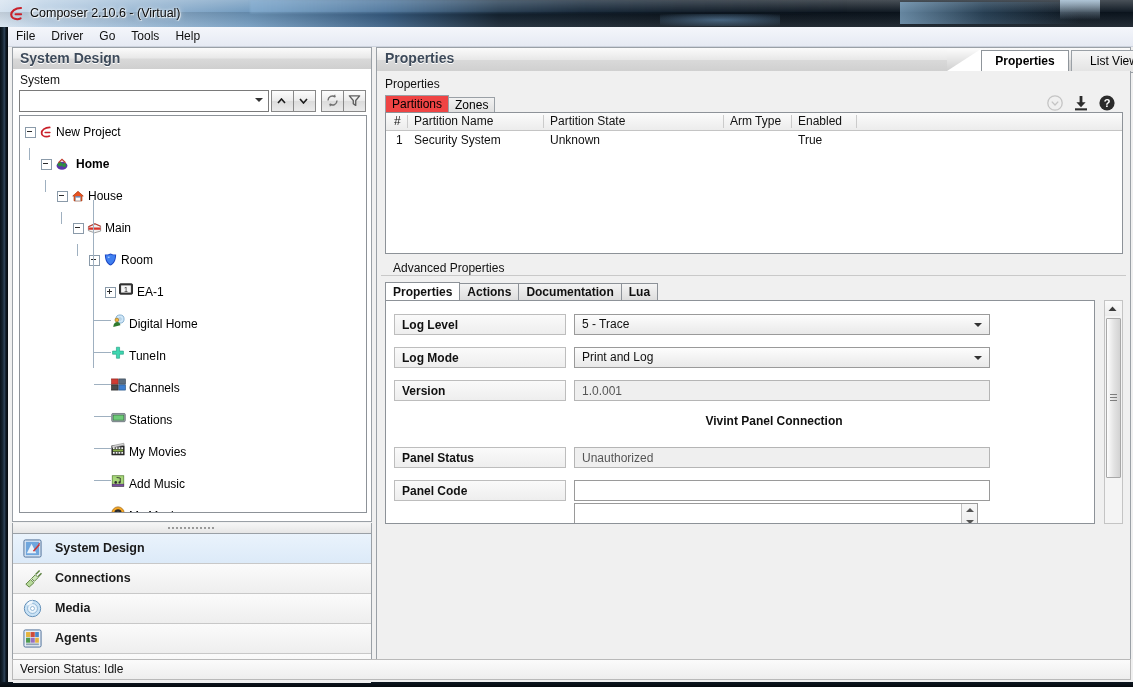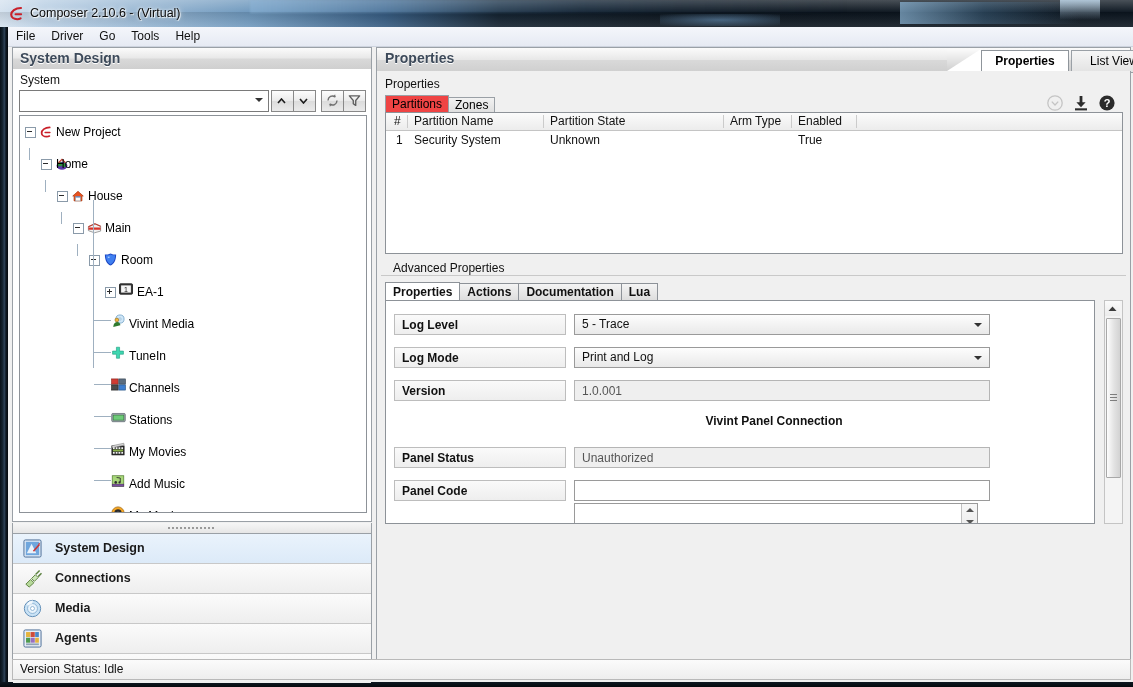--- a/index.html
+++ b/index.html
@@ -338,21 +338,21 @@
             <div class="tline-v" style="left:9px;top:-4px;height:12px;"></div>
             <div class="expander" style="left:21px;top:7px;"></div>
             <div class="ticon" style="left:35px;top:5px;">
               <svg width="14" height="14" viewBox="0 0 16 16">
                 <ellipse cx="8" cy="10" rx="6.2" ry="4.6" fill="#5b36a8"></ellipse>
                 <ellipse cx="5.6" cy="8.2" rx="2.6" ry="2.6" fill="#2d8f3f"></ellipse>
                 <ellipse cx="10.4" cy="9.2" rx="2.4" ry="2.4" fill="#2d8f3f"></ellipse>
                 <path d="M4 6.5 L8 2.6 L12 6.5" fill="none" stroke="#c0392b" stroke-width="1.4"></path>
               </svg>
             </div>
-            <div class="lbl" style="left:36px;top:4px;">Home</div>
+            <div class="lbl" style="left:56px;top:4px;font-weight:bold;">Home</div>
           </div>
 
           <div class="tnode" style="top:36px;">
             <div class="tline-v" style="left:25px;top:-4px;height:12px;"></div>
             <div class="expander" style="left:37px;top:7px;"></div>
             <div class="ticon" style="left:51px;top:5px;">
               <svg width="14" height="14" viewBox="0 0 16 16">
                 <path d="M2 8 L8 2.6 L14 8 L12.5 8 L12.5 13.6 L3.5 13.6 L3.5 8 Z" fill="#e8521f" stroke="#a83a12" stroke-width="0.8"></path>
                 <rect x="5.2" y="9" width="5.6" height="4.6" fill="#fbfbfb" stroke="#9aa0a6" stroke-width="0.7"></rect>
                 <path d="M5.2 9 L10.8 9" stroke="#5b86c4" stroke-width="1.4"></path>
@@ -404,21 +404,21 @@
           <div class="tnode" style="top:100px;">
             <div class="tline-h" style="left:74px;top:8px;width:17px;"></div>
             <div class="ticon" style="left:91px;top:2px;">
               <svg width="15" height="14" viewBox="0 0 16 15">
                 <circle cx="9.6" cy="5.4" r="4.4" fill="#cfe6f7" stroke="#6d9fc4" stroke-width="0.8"></circle>
                 <circle cx="9.6" cy="5.4" r="1.2" fill="#fff" stroke="#6d9fc4" stroke-width="0.6"></circle>
                 <path d="M2.4 13.8 C2.4 10.6 4.6 8.6 6.6 8.6 C8.6 8.6 10 10.2 10 12" fill="#2f7a2f"></path>
                 <circle cx="6.2" cy="6.4" r="2" fill="#f3b63f" stroke="#8a6415" stroke-width="0.6"></circle>
               </svg>
             </div>
-            <div class="lbl" style="left:109px;top:4px;">Vivint Media</div>
+            <div class="lbl" style="left:109px;top:4px;">Digital Home</div>
           </div>
 
           <div class="tnode" style="top:116px;">
             <div class="tline-h" style="left:74px;top:8px;width:17px;"></div>
             <div class="ticon" style="left:91px;top:2px;">
               <svg width="14" height="14" viewBox="0 0 16 16">
                 <path d="M6.2 1.4 h3.6 v4.4 h4.4 v3.6 h-4.4 v4.6 h-3.6 v-4.6 h-4.4 v-3.6 h4.4 z" fill="#3fd6b0" stroke="#1f9e80" stroke-width="0.7"></path>
               </svg>
             </div>
             <div class="lbl" style="left:109px;top:4px;">TuneIn</div>

